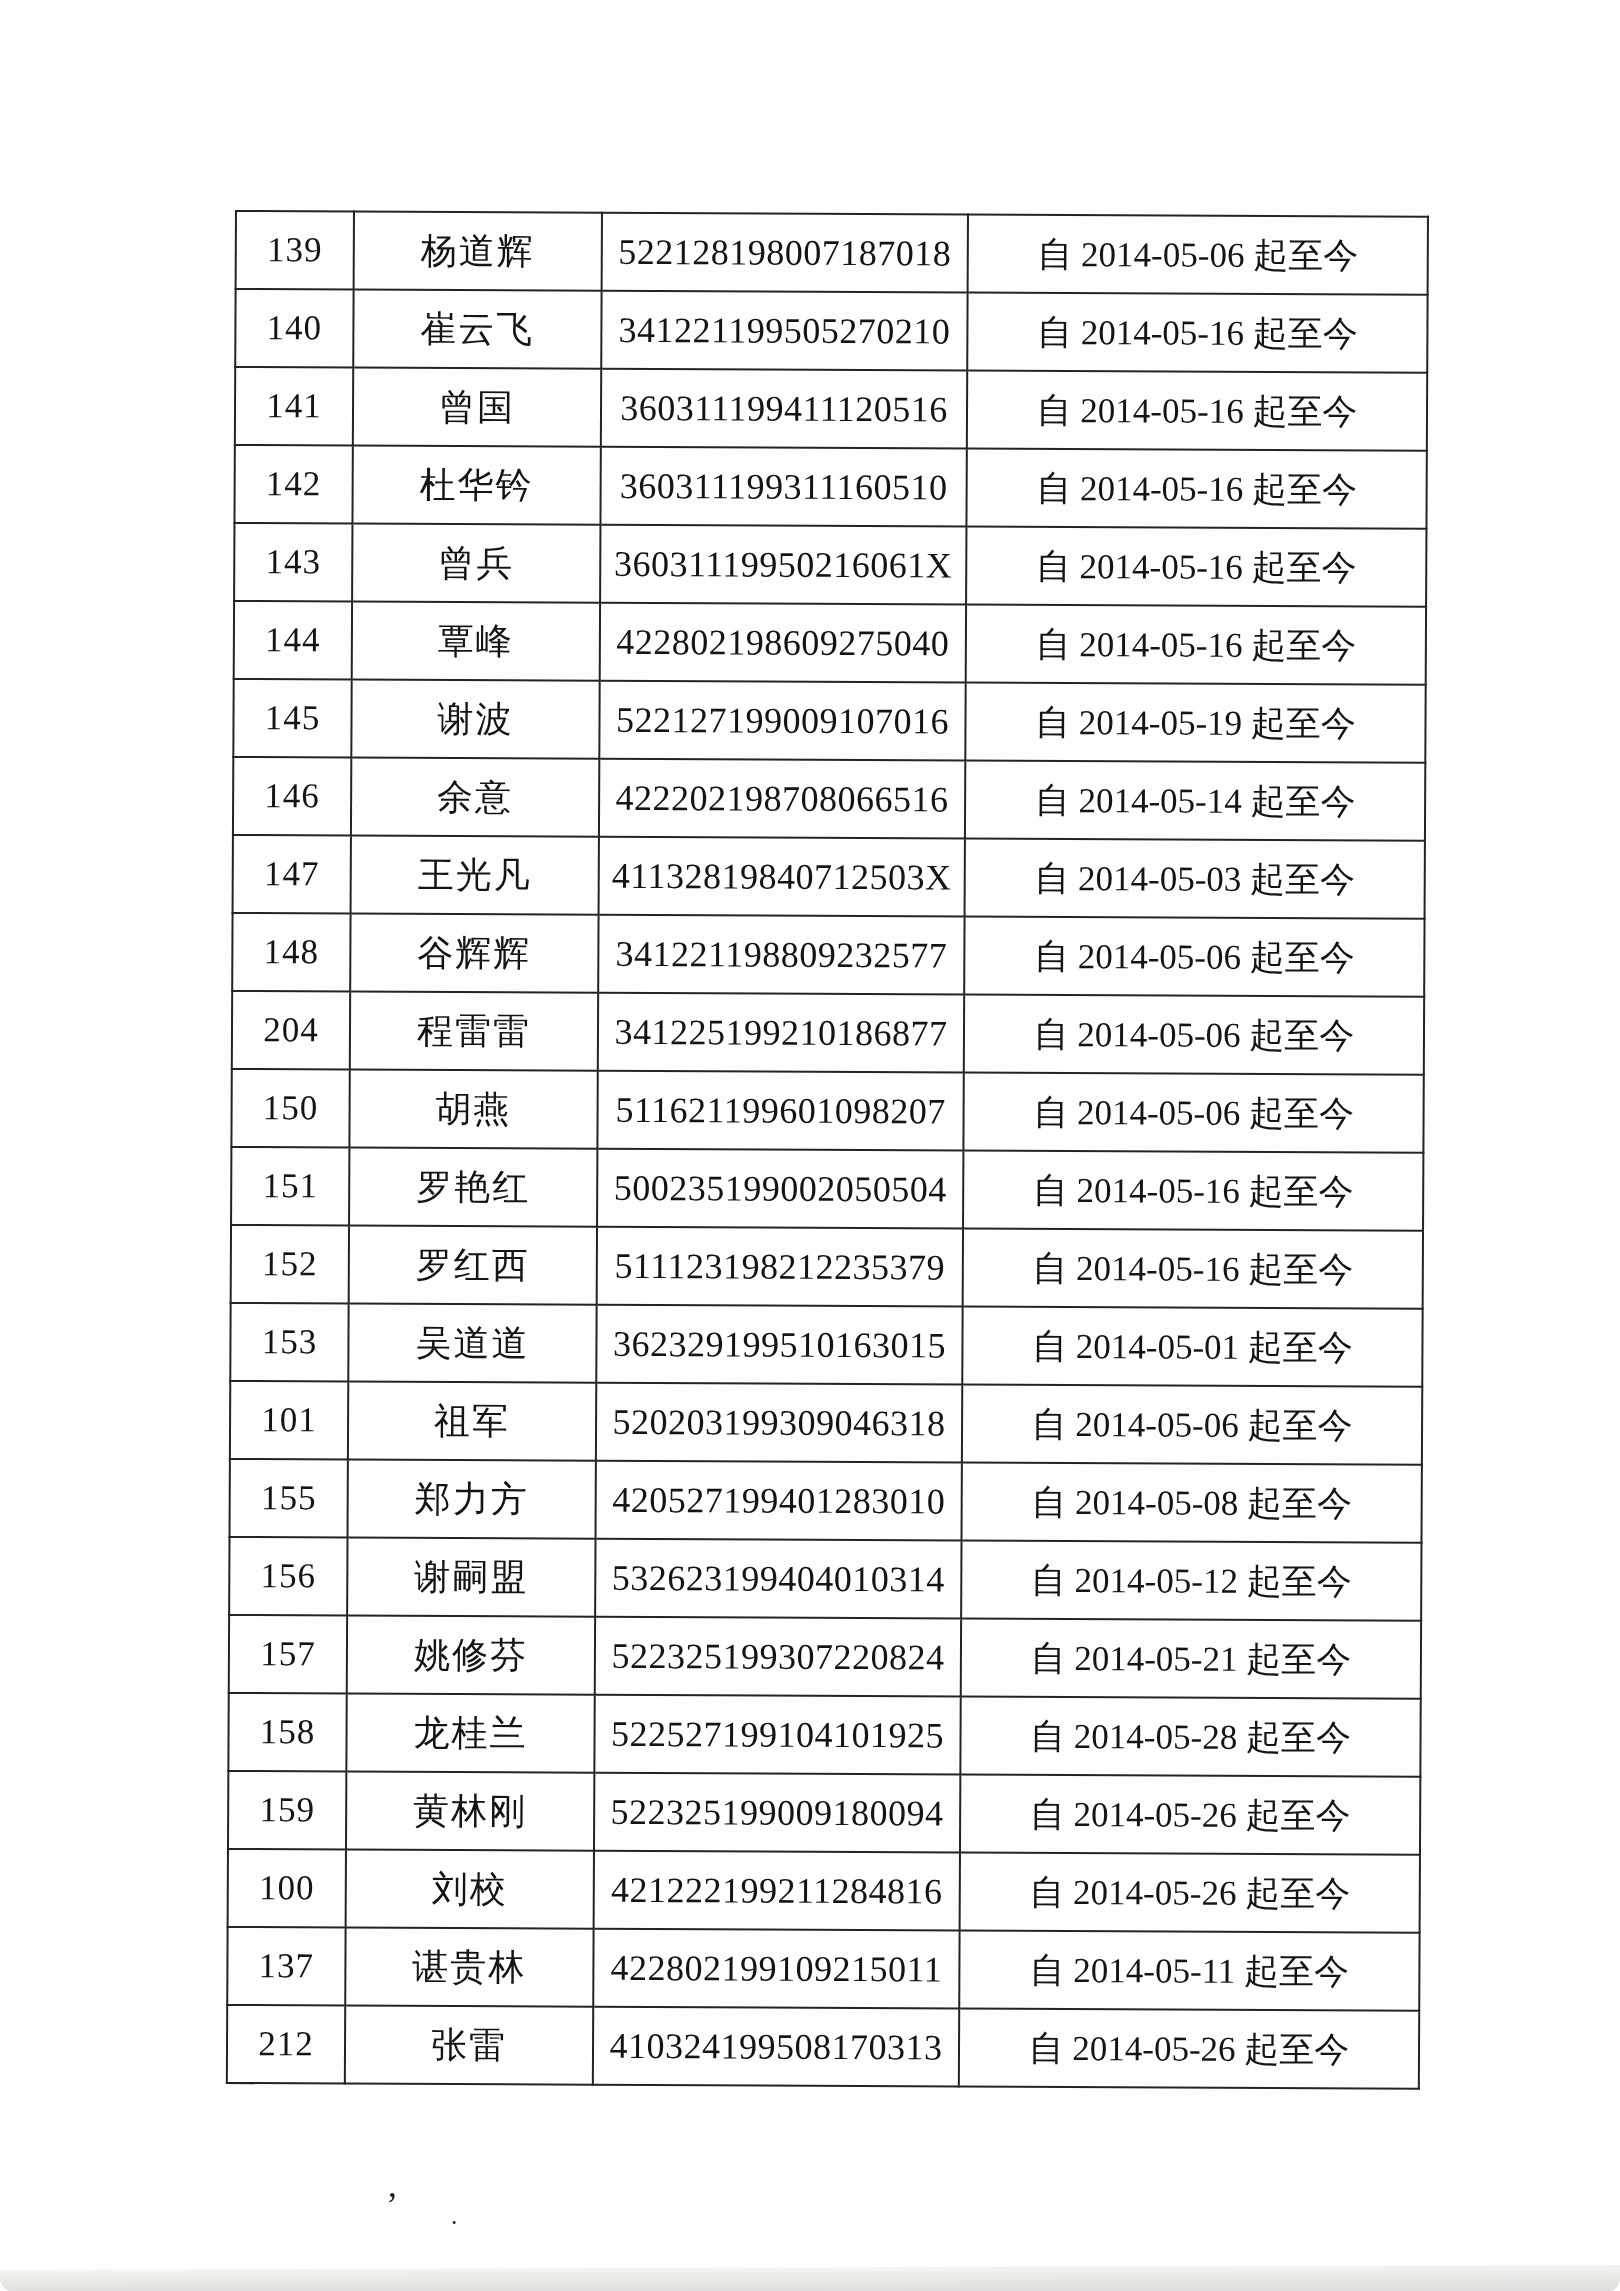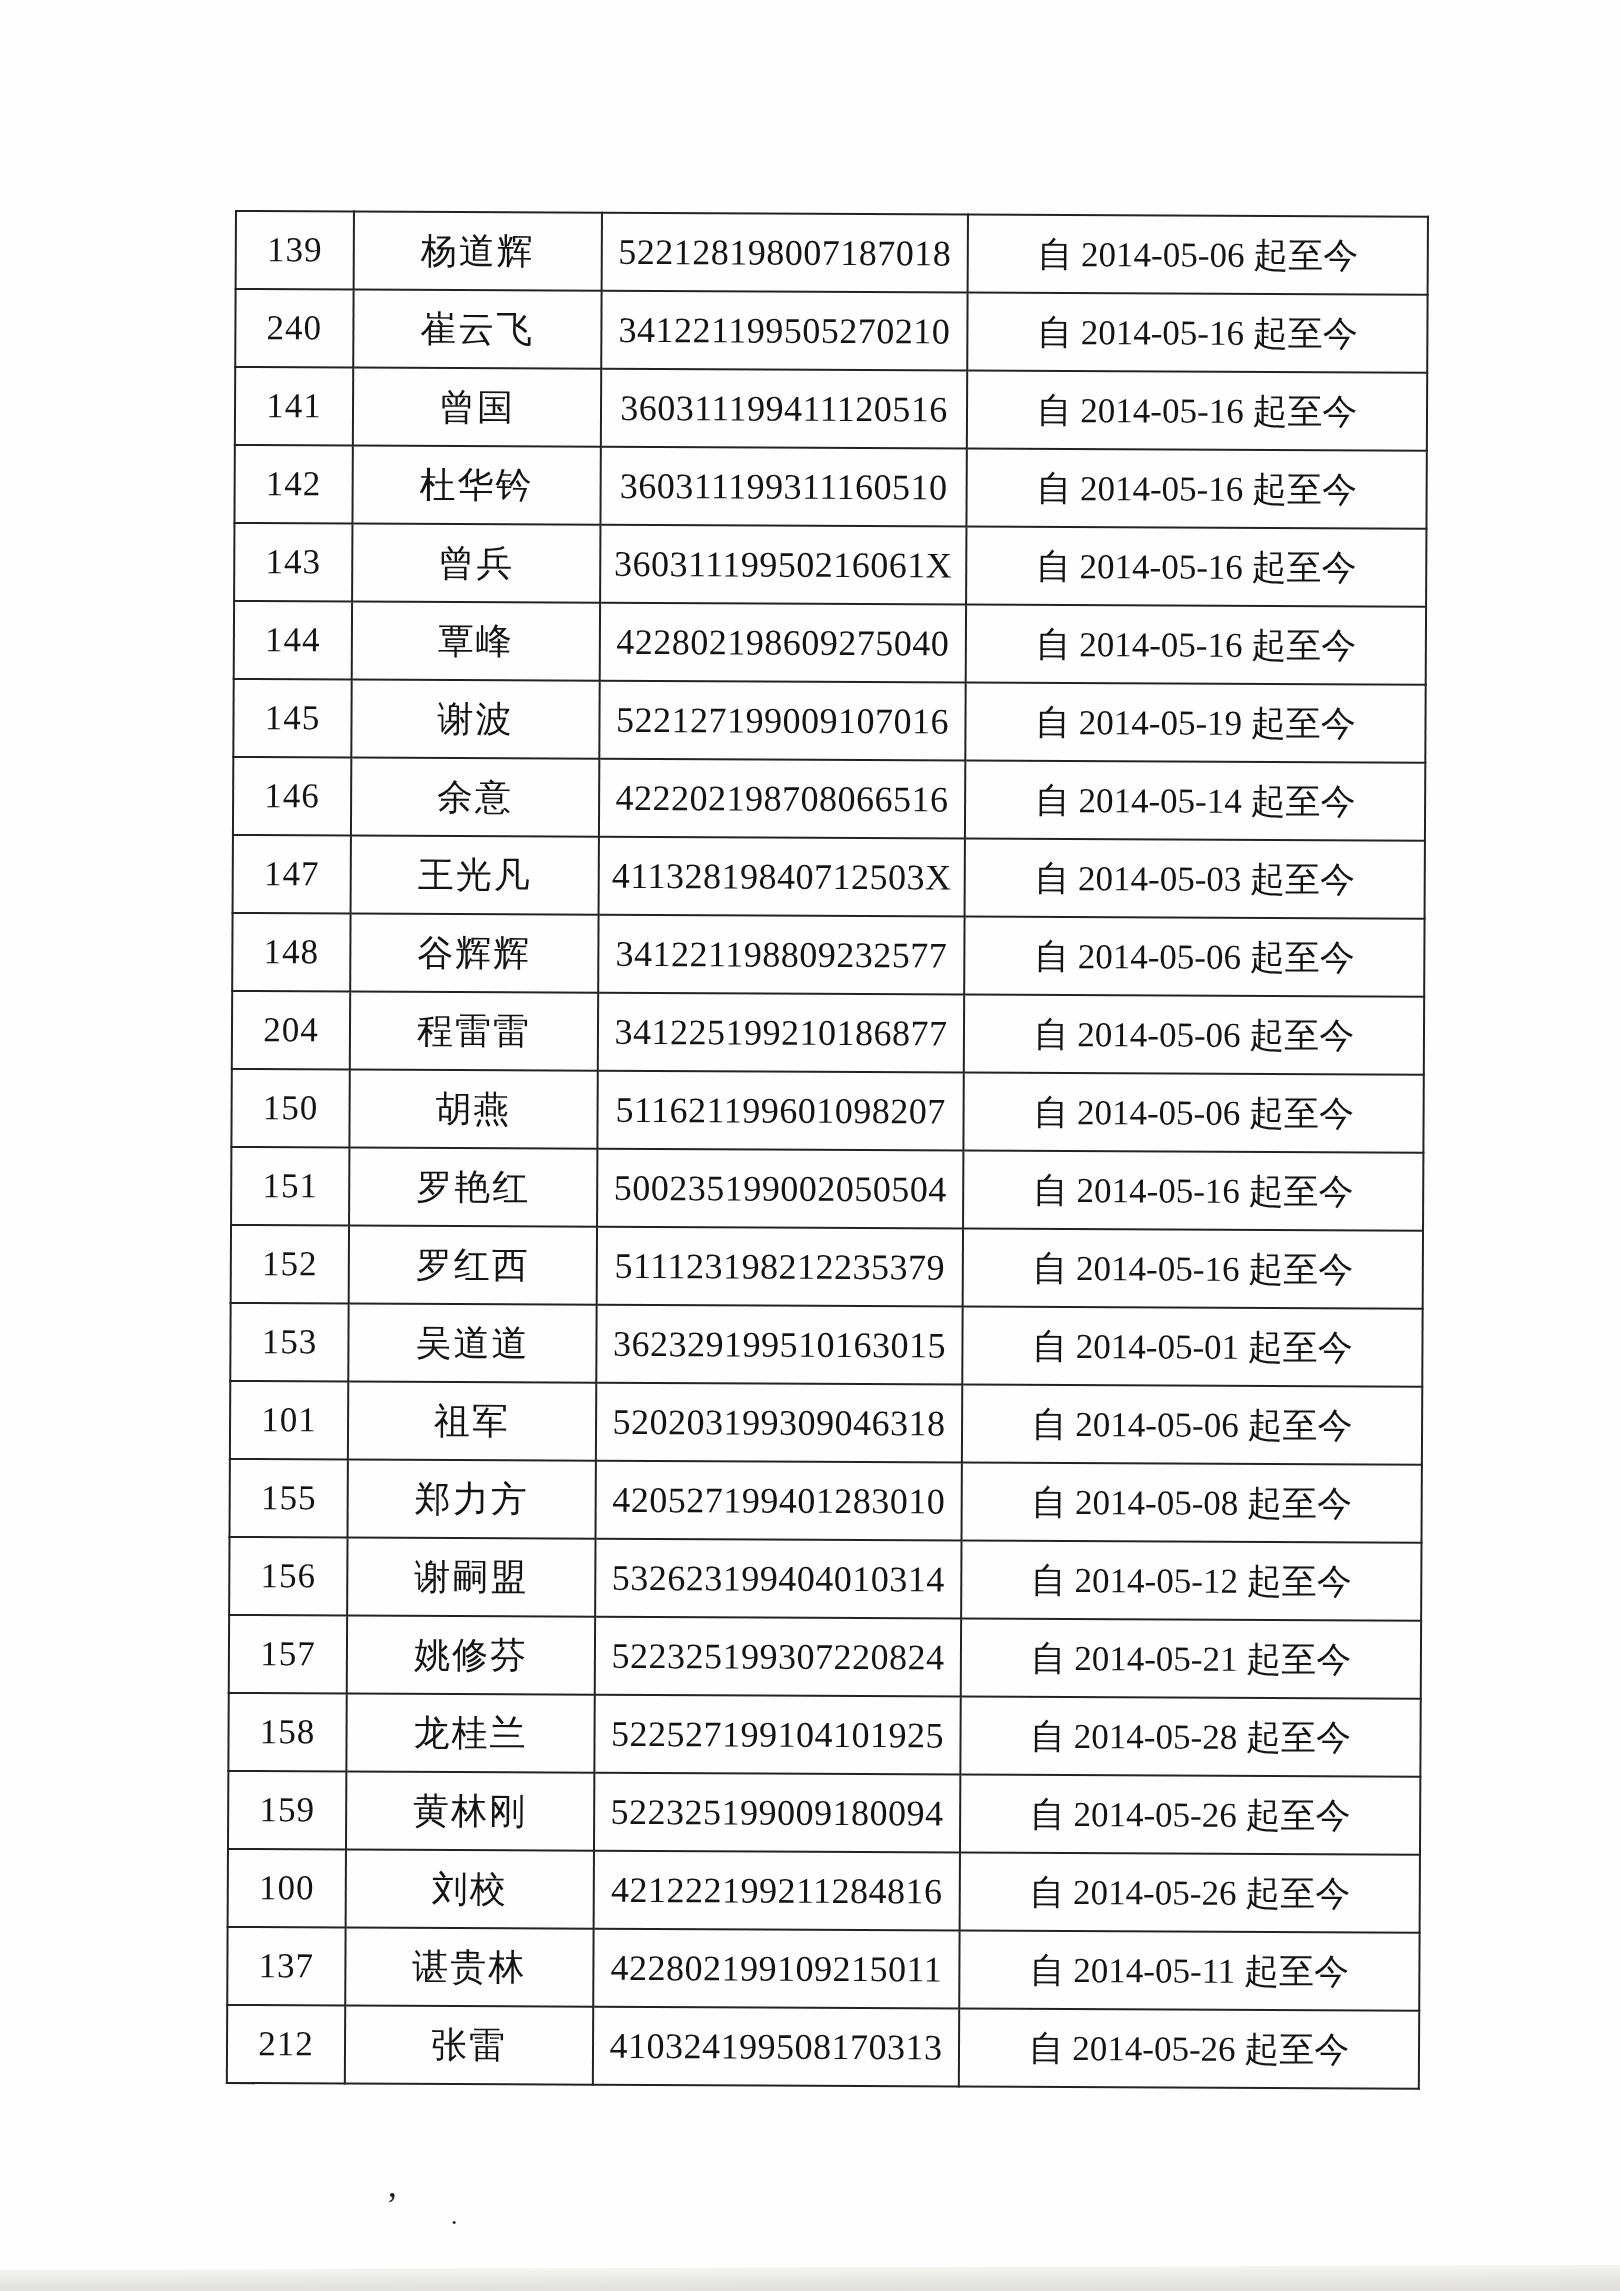--- a/index.html
+++ b/index.html
@@ -13,20 +13,21 @@
     position: relative;
     font-family: "Liberation Serif", "DejaVu Serif", serif;
     color: #141414;
     overflow: hidden;
   }
   .page {
     position: absolute;
     inset: 0;
     background: #fffefe;
     overflow: hidden;
+    border-radius: 14px;
   }
   table.roster {
     position: absolute;
     left: 235px;
     top: 210px;
     border-collapse: collapse;
     table-layout: fixed;
     transform: rotate(0.28deg);
     transform-origin: 0 0;
     border: 2.9px solid #1b1b1b;
@@ -95,21 +96,21 @@
     </colgroup>
     <tbody>
   <tr>
     <td class="c-no">139</td>
     <td class="c-name">杨道辉</td>
     <td class="c-id">522128198007187018</td>
     <td class="c-period">自 2014-05-06 起至今</td>
   </tr>
 
   <tr>
-    <td class="c-no">240</td>
+    <td class="c-no">140</td>
     <td class="c-name">崔云飞</td>
     <td class="c-id">341221199505270210</td>
     <td class="c-period">自 2014-05-16 起至今</td>
   </tr>
 
   <tr>
     <td class="c-no">141</td>
     <td class="c-name">曾国</td>
     <td class="c-id">360311199411120516</td>
     <td class="c-period">自 2014-05-16 起至今</td>

